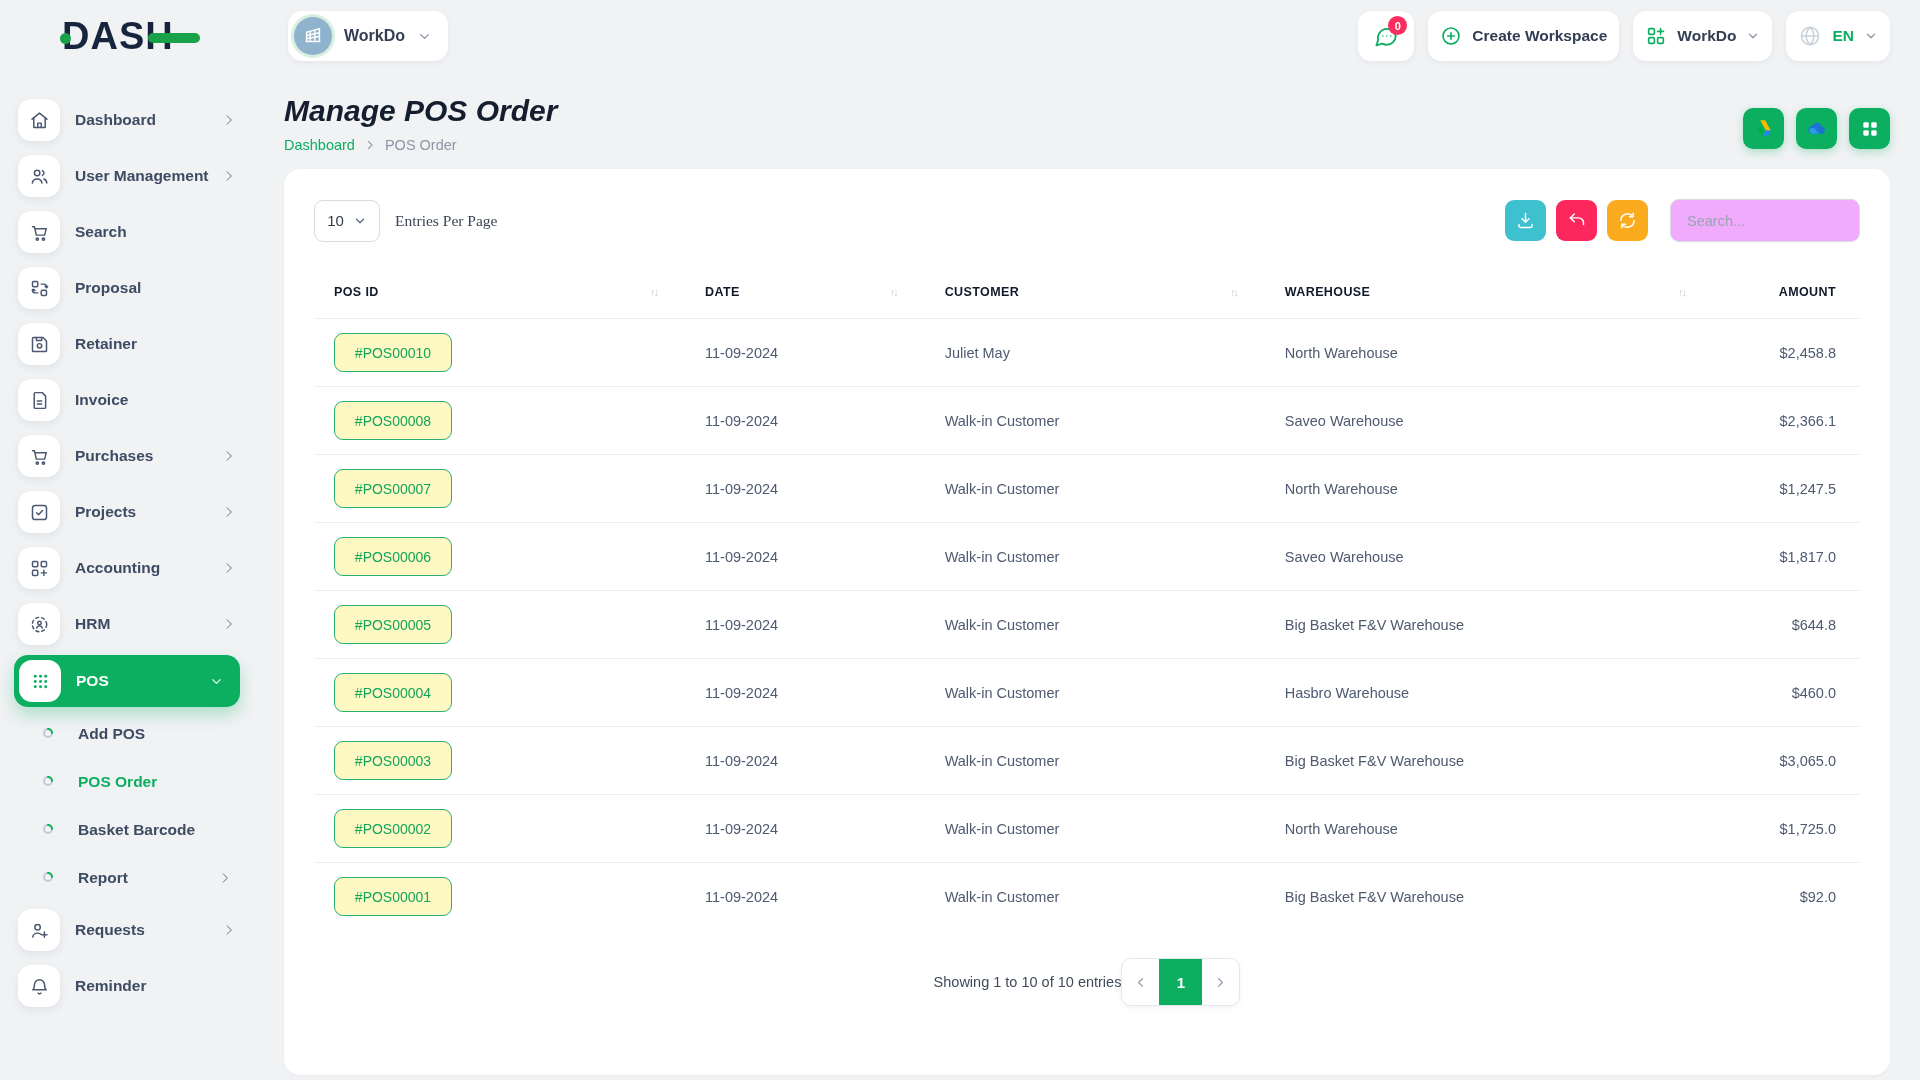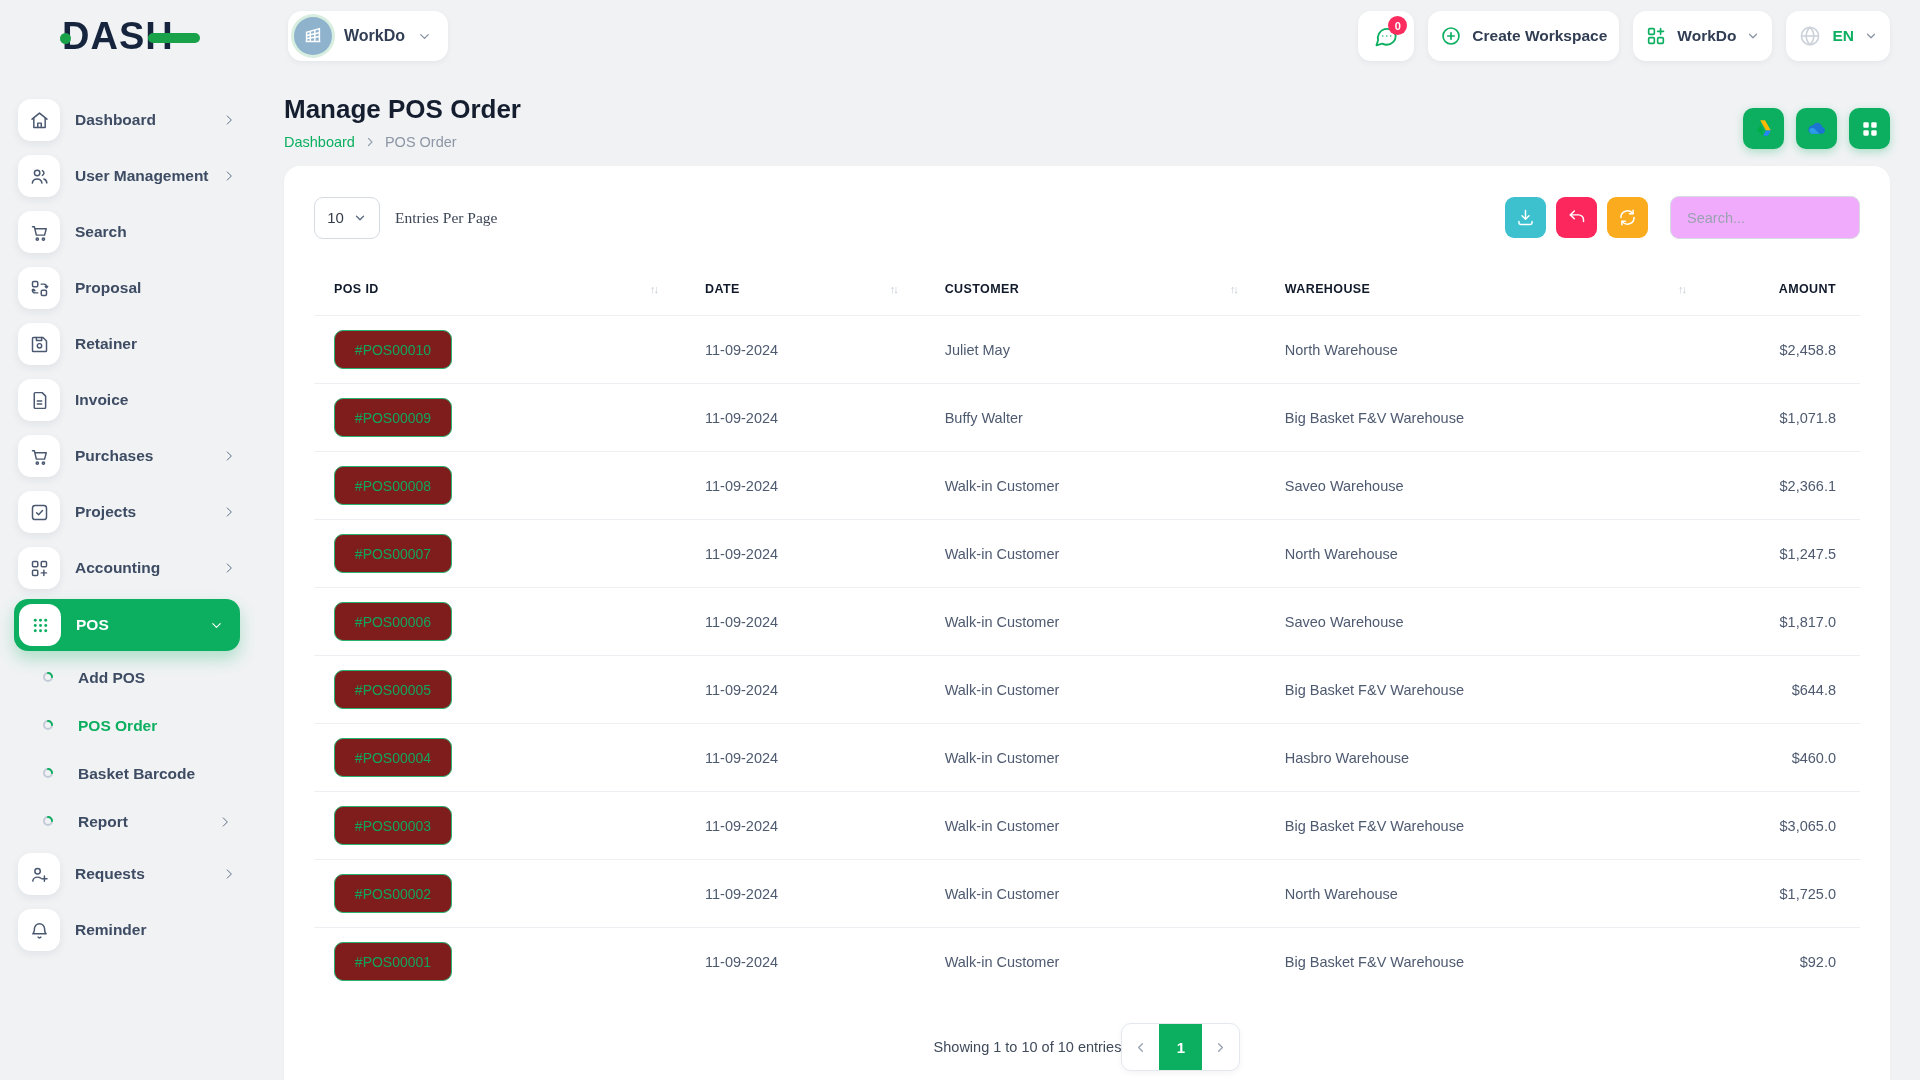--- a/index.html
+++ b/index.html
@@ -45,21 +45,21 @@
   .pos-pill .icon-box { box-shadow:none; }
   .pos-pill .nav-label { color:#fff; }
   .pos-pill .nav-chevron { color:#fff; }
   .sub-item { height:48px; display:flex; align-items:center; padding:0 22px 0 42px; cursor:pointer; }
   .sub-label { margin-left:24px; font-size:15.5px; font-weight:600; color:#3d4b63; flex:1; }
   .sub-item.active .sub-label { color:#0caf60; }
 
   
   .main { position:absolute; left:254px; top:72px; right:0; bottom:0; padding:18px 30px 0 30px; }
   .page-head { display:flex; justify-content:space-between; align-items:flex-start; }
-  .page-title { margin:4px 0 9px 0; font-size:26px; font-weight:700; color:#151e2f; }
+  .page-title { margin:4px 0 9px 0; font-size:30px; font-weight:700; color:#151e2f;font-style:italic; }
   .breadcrumb { display:flex; align-items:center; gap:9px; font-size:14.5px; }
   .crumb-link { color:#0caf60; cursor:pointer; }
   .crumb-sep { color:#9aa3b2; display:flex; }
   .crumb-current { color:#8d96a5; }
   .quick-actions { display:flex; gap:12px; margin-top:18px; }
   .qa-btn { width:41px; height:41px; border-radius:10px; background:#0caf60; display:flex; align-items:center;
     justify-content:center; cursor:pointer; box-shadow:0 3px 8px rgba(12,175,96,.3); }
 
   
   .card { margin-top:16px; background:#fff; border-radius:16px; padding:30px 30px 26px 30px; min-height:906px;
@@ -81,21 +81,21 @@
 
   table.pos-table { width:100%; border-collapse:collapse; margin-top:24px; }
   .pos-table th { text-align:left; font-size:12.5px; font-weight:700; color:#111a2b; letter-spacing:.4px;
     padding:19px 0 19px 20px; position:relative; cursor:pointer; white-space:nowrap; }
   .pos-table th.right { text-align:right; padding-right:24px; }
   .sort-glyph { position:absolute; right:28px; top:50%; transform:translateY(-50%); color:#c4cbd5; font-size:11px;
     letter-spacing:-2px; font-weight:400; }
   .pos-table td { padding:14px 0 14px 20px; border-top:1px solid #edeff2; font-size:14.5px; color:#4e5a70; }
   .pos-table td.right { text-align:right; padding-right:24px; }
   .pos-id-btn { display:inline-flex; align-items:center; justify-content:center; min-width:118px; height:39px;
-    border:1px solid #29b170; border-radius:9px; color:#12a45d; font-size:14px; background:#7f1d1d; padding:0 14px;
+    border:1px solid #29b170; border-radius:9px; color:#12a45d; font-size:14px; background:#fef9c3; padding:0 14px;
     cursor:pointer; font-family:"Liberation Sans","DejaVu Sans",sans-serif; }
 
   .table-footer { display:flex; justify-content:center; align-items:center; margin-top:28px; }
   .showing-text { font-size:14.5px; color:#3f4a5a; }
   .pagination { display:flex; border:1px solid #e4e8ee; border-radius:10px; overflow:hidden; background:#fff;
     box-shadow:0 2px 6px rgba(16,24,40,.05); }
   .page-nav { width:37px; height:46px; display:flex; align-items:center; justify-content:center; color:#9aa4b4; cursor:pointer; }
   .page-current { width:43px; height:46px; background:#0caf60; color:#fff; display:flex; align-items:center;
     justify-content:center; font-size:15px; font-weight:600; cursor:pointer; }
 </style>
@@ -293,20 +293,35 @@
               <path d="M17 14v6M14 17h6"></path>
             </svg>
           </span>
       <span class="nav-label">Accounting</span>
       <span class="nav-chevron">
             <svg width="14" height="14" viewBox="0 0 24 24" fill="none" stroke="currentColor" stroke-width="1.7" stroke-linecap="round" stroke-linejoin="round">
               <polyline points="9 5 16 12 9 19"></polyline>
             </svg>
           </span>
         </div>
+        <div class="nav-item">
+          <span class="icon-box">
+            <svg width="21" height="21" viewBox="0 0 24 24" fill="none" stroke="currentColor" stroke-width="1.7" stroke-linecap="round" stroke-linejoin="round">
+              <circle cx="12" cy="12" r="8.2" stroke-dasharray="3.4 3.4"></circle>
+              <circle cx="12" cy="10.2" r="2"></circle>
+              <path d="M8.7 16c.6-1.7 1.9-2.6 3.3-2.6s2.7.9 3.3 2.6"></path>
+            </svg>
+          </span>
+      <span class="nav-label">HRM</span>
+      <span class="nav-chevron">
+            <svg width="14" height="14" viewBox="0 0 24 24" fill="none" stroke="currentColor" stroke-width="1.7" stroke-linecap="round" stroke-linejoin="round">
+              <polyline points="9 5 16 12 9 19"></polyline>
+            </svg>
+          </span>
+        </div>
         <div class="nav-active-wrap">
           <div class="pos-pill">
         <span class="icon-box">
               <svg width="21" height="21" viewBox="0 0 24 24" fill="#0caf60">
                 <g>
                   <circle cx="6" cy="6" r="1.7"></circle>
                   <circle cx="12" cy="6" r="1.7"></circle>
                   <circle cx="18" cy="6" r="1.7"></circle>
                   <circle cx="6" cy="12" r="1.7"></circle>
                   <circle cx="12" cy="12" r="1.7"></circle>
@@ -477,29 +492,20 @@
     <td>
       <button class="pos-id-btn">#POS00010</button>
     </td>
     <td>11-09-2024</td>
     <td>Juliet May</td>
     <td>North Warehouse</td>
     <td class="right">$2,458.8</td>
             </tr>
             <tr>
     <td>
-      <button class="pos-id-btn">#POS00009</button>
-    </td>
-    <td>11-09-2024</td>
-    <td>Buffy Walter</td>
-    <td>Big Basket F&amp;V Warehouse</td>
-    <td class="right">$1,071.8</td>
-            </tr>
-            <tr>
-    <td>
       <button class="pos-id-btn">#POS00008</button>
     </td>
     <td>11-09-2024</td>
     <td>Walk-in Customer</td>
     <td>Saveo Warehouse</td>
     <td class="right">$2,366.1</td>
             </tr>
             <tr>
     <td>
       <button class="pos-id-btn">#POS00007</button>

